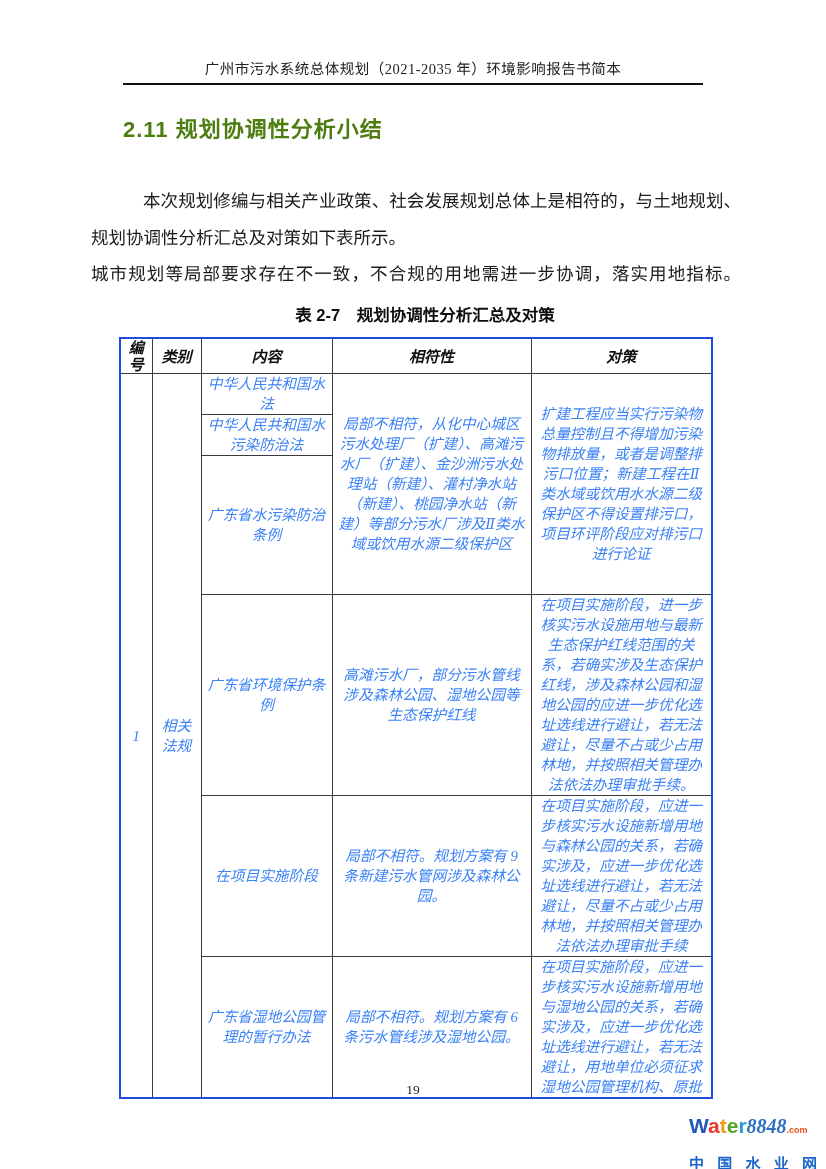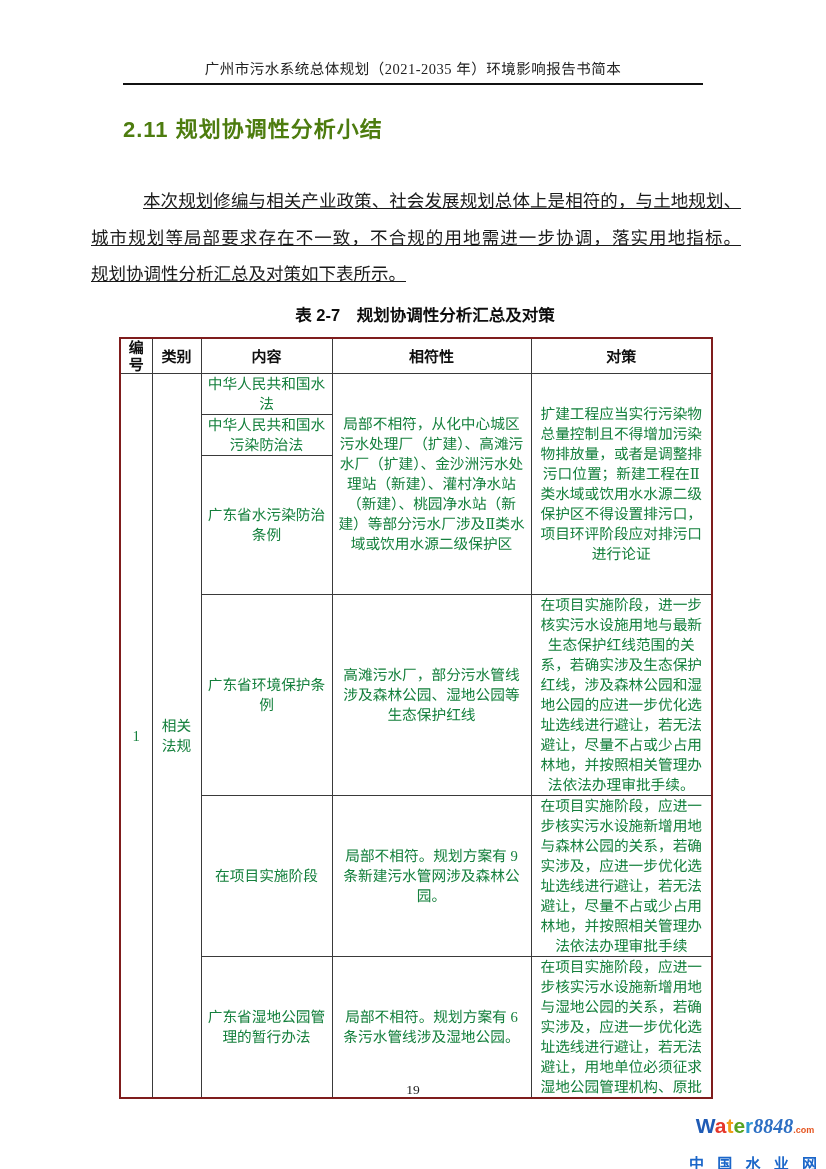--- a/index.html
+++ b/index.html
@@ -18,64 +18,65 @@
     border-top:2px solid #111;
   }
   .section-title {
     position:absolute; top:111px; left:123px;
     font-family:"Liberation Sans","DejaVu Sans",sans-serif;
     font-weight:bold; font-size:22px; color:#4d7c0f; letter-spacing:1px;
   }
   .body-text { position:absolute; top:183px; left:91px; width:650px; }
   .para-line {
     font-size:17.5px; line-height:36.5px; color:#1a1a1a;
-    text-align:justify; text-align-last:justify; white-space:nowrap;text-decoration:underline;
+    text-align:justify; text-align-last:justify; white-space:nowrap;
   }
   .para-line.indent { padding-left:52px; }
   .para-line.last { text-align-last:left; }
   .table-caption {
     position:absolute; top:302px; left:12px; width:100%; text-align:center;
     font-family:"Liberation Sans","DejaVu Sans",sans-serif;
     font-weight:bold; font-size:16.5px; color:#0d0d0d;
   }
   table.coord {
     position:absolute; top:337px; left:119px; width:592px;
     border-collapse:collapse; table-layout:fixed;
-    border:2px solid #7f1d1d;
+    border:2px solid #1d4ed8;
+    font-style:italic;
   }
   table.coord th, table.coord td {
     border:1px solid #3a3a3a; vertical-align:middle; text-align:center;
     overflow:hidden;
   }
   table.coord th {
     font-family:"Liberation Sans","DejaVu Sans",sans-serif;
     font-weight:bold; font-size:15px; height:33px; line-height:17px;
     padding:0 2px; color:#101010;
   }
   table.coord td {
-    font-size:14.7px; color:#15803d; padding:0 5px; line-height:20px;
+    font-size:14.7px; color:#3b82f6; padding:0 5px; line-height:20px;
   }
   col.c-serial {width:32px;} col.c-cat {width:49px;} col.c-content {width:131px;}
   col.c-comp {width:199px;} col.c-meas {width:181px;}
   td.h-r1 {height:37px;} td.h-r2 {height:38px;} td.h-r3 {height:139px;}
   td.h-r4 {height:190px;} td.h-r5 {height:152px;} td.h-r6 {height:128px;}
   td.comp-1 {line-height:21px; padding:0 6px;}
   td.meas-1 {line-height:27.4px; padding:0 7px;}
   td.meas-2 {line-height:19px;  padding:0 7px;}
   td.meas-3 {line-height:19px;  padding:0 7px;}
   td.meas-4 {line-height:18.3px; padding:0 7px;border-radius:10px;}
   .page-number {
     position:absolute; top:1082px; left:0; width:100%;
     text-align:center; font-size:13.5px; color:#222;
   }
   .watermark {
     position:absolute; top:1115px; right:5px; width:132px;
     font-family:"Liberation Sans","DejaVu Sans",sans-serif; line-height:1;
   }
-  .wm-brand { white-space:nowrap; text-align:center; }
+  .wm-brand { white-space:nowrap; text-align:left; }
   .wm-letter { font-weight:bold; font-size:21px; }
   .wm-w {color:#1f5bb5;} .wm-a {color:#e5372b;} .wm-t {color:#f09c16;}
   .wm-e {color:#56a321;} .wm-r {color:#2e9ad6;}
   .wm-number {
     font-family:"Liberation Serif","DejaVu Serif",serif;
     font-style:italic; font-weight:bold; font-size:20px; color:#2d6fc3;
   }
   .wm-tld { font-size:9px; font-weight:bold; color:#e5541f; }
   .wm-subtitle {
     margin-top:20px; font-weight:bold; font-size:15px; color:#1b66c9;
@@ -87,22 +88,22 @@
 
 <div class="page">
 
   <div class="doc-header">广州市污水系统总体规划（2021-2035 年）环境影响报告书简本</div>
   <div class="header-rule"></div>
 
   <div class="section-title">2.11 规划协调性分析小结</div>
 
   <div class="body-text">
     <div class="para-line indent">本次规划修编与相关产业政策、社会发展规划总体上是相符的，与土地规划、</div>
+    <div class="para-line last">规划协调性分析汇总及对策如下表所示。</div>
     <div class="para-line">城市规划等局部要求存在不一致，不合规的用地需进一步协调，落实用地指标。</div>
-    <div class="para-line last">规划协调性分析汇总及对策如下表所示。</div>
   </div>
 
   <div class="table-caption">表 2-7　规划协调性分析汇总及对策</div>
 
   <table class="coord">
     <colgroup>
       <col class="c-serial">
         <col class="c-cat">
         <col class="c-content">
         <col class="c-comp">

